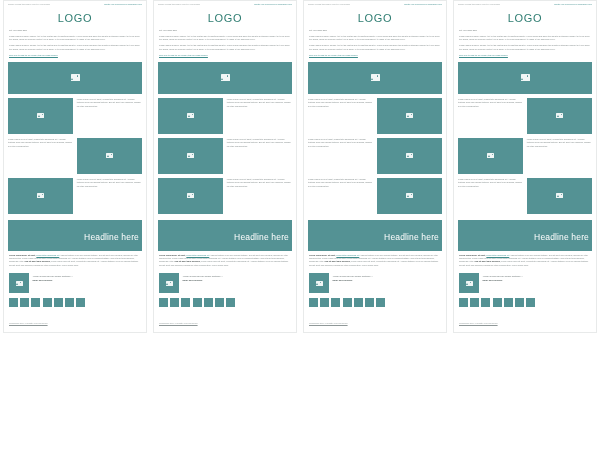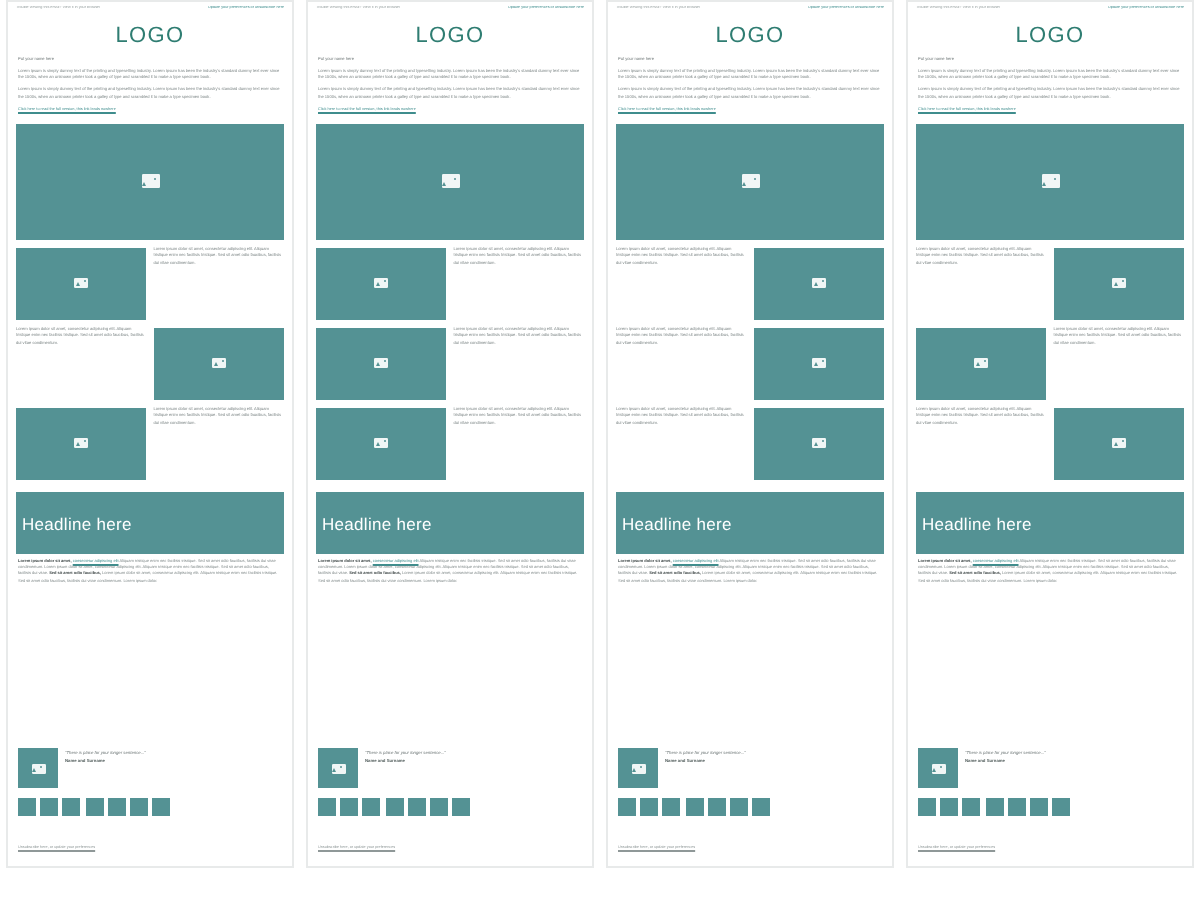--- a/index.html
+++ b/index.html
@@ -10,21 +10,21 @@
     background:#ffffff;
     font-family:"Liberation Sans", sans-serif;
     overflow:hidden;
   }
   .gallery {
     display:flex;
     width:600px; height:449px;
     gap:0;
   }
   .panel-slot {
-    width:150px; height:434px;
+    width:150px; height:333px;
     padding:0 3px;
     display:flex;
     flex-direction:column;
   }
   .panel {
     flex:1;
     background:#ffffff;
     border:1px solid #e8eaea;
     display:flex;
     flex-direction:column;
@@ -119,21 +119,21 @@
     display:flex; align-items:center; justify-content:center;
   }
   .cell-text {
     font-size:2.05px; color:#7b8484; line-height:1.62;
     padding-top:0.5px;
   }
   
   .headline {
     margin:2px 4px 3px 4px;
     background:#549294;
-    text-align:left;
+    text-align:right;
     padding:6.5px 3px;
   }
   .headline-text {
     color:#ffffff; font-size:8.5px; font-weight:400;
     letter-spacing:0.15px;
   }
   
   .dense {
     font-size:2.0px; color:#818a8a; line-height:1.68;
     padding:0 5px; margin:0 0 3px 0;

